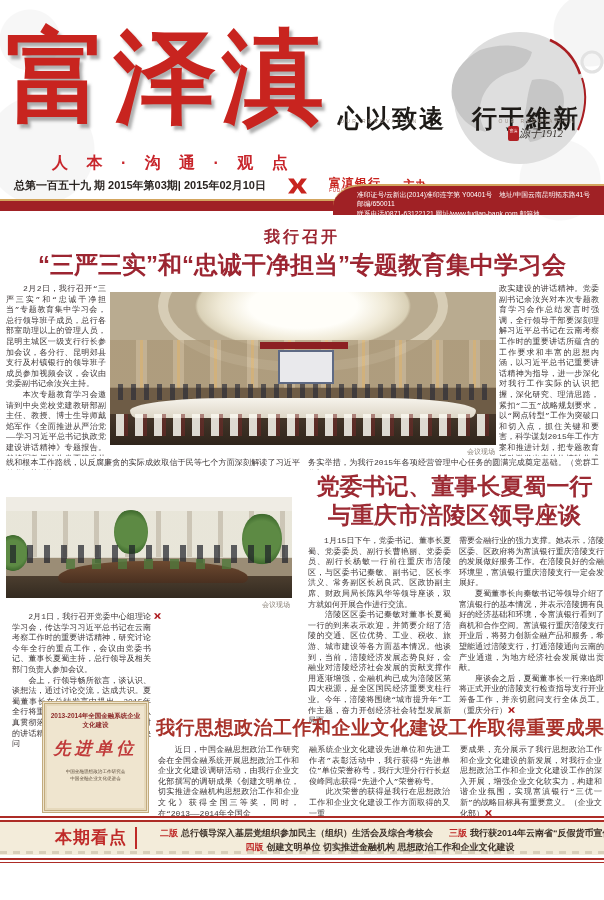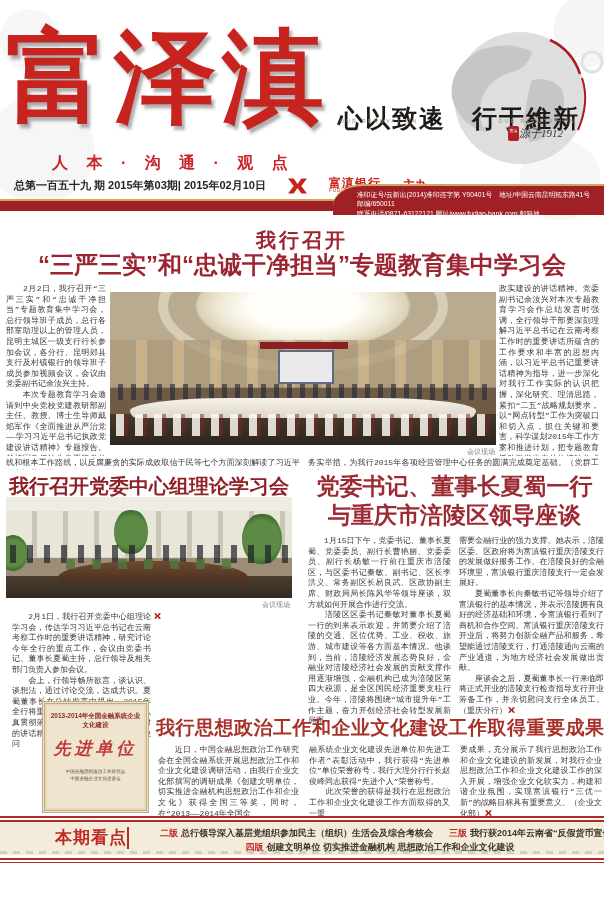--- a/index.html
+++ b/index.html
@@ -33,21 +33,21 @@
   .bankname{display:flex;flex-direction:column;line-height:1;}
   .bank-cn{font-family:"Liberation Serif",serif;font-size:12px;font-weight:bold;color:#c8241f;letter-spacing:1px;}
   .bank-en{font-size:4.5px;color:#c8241f;letter-spacing:1px;}
   .organizer{font-size:12px;font-weight:bold;color:#c8241f;}
   .band-thin{position:absolute;left:0;top:199px;width:604px;height:12px;background:#a02125;
     border-top:2px solid #d3a55e;box-sizing:border-box;}
   .band-right{position:absolute;left:333px;top:184px;width:271px;height:31px;background:#a02125;
     border-top:2.5px solid #d3a55e;border-top-left-radius:30px 22px;box-sizing:border-box;
     color:#fff;font-size:6.8px;line-height:9.4px;padding:4px 4px 0 24px;}
   
-  .h1a{position:absolute;left:0;top:227px;width:604px;text-align:center;font-size:20px;font-weight:900;
+  .h1a{position:absolute;left:0;top:227px;width:604px;text-align:center;font-size:16px;font-weight:900;
     color:#9c2531;letter-spacing:3px;}
   .h1b{position:absolute;left:0;top:249px;width:604px;text-align:center;font-size:24px;font-weight:900;
     color:#9c2531;white-space:nowrap;}
   .bodytxt{font-size:8px;line-height:10.6px;color:#3e3738;text-align:justify;overflow:hidden;
     white-space:pre-wrap;font-family:Liberation Mono, monospace;}
   .col-a1-left{position:absolute;left:6px;top:284px;width:100px;height:172px;}
   .col-a1-right{position:absolute;left:499px;top:284px;width:100px;height:172px;}
   .a1-bl{position:absolute;left:6px;top:458px;width:294px;height:12px;}
   .a1-br{position:absolute;left:308px;top:458px;width:291px;height:12px;}
   .caption{position:absolute;font-size:7px;color:#8a8178;text-align:right;}
@@ -106,21 +106,21 @@
   .cert-org{font-size:4.6px;color:#5a4a3a;line-height:6.5px;margin-top:9px;}
   .h4{position:absolute;left:156px;top:715px;width:448px;font-size:19px;font-weight:700;color:#a8322a;
     white-space:nowrap;letter-spacing:0.5px;}
   .col-a4-1{position:absolute;left:158px;top:745px;width:141px;height:72px;}
   .col-a4-2{position:absolute;left:309px;top:745px;width:141px;height:72px;}
   .col-a4-3{position:absolute;left:460px;top:745px;width:142px;height:72px;}
   
   .rule{position:absolute;left:0;width:604px;background:#ad2c26;}
   .footer-bar{position:absolute;left:0;top:822px;width:604px;height:33px;background:#f3ecda;}
   .footer-label{position:absolute;left:55px;top:827px;font-size:17px;font-weight:900;color:#bf2a28;
-    border-right:2px solid #bf2a28;line-height:22px;letter-spacing:1px;}
+    padding-right:8px;border-right:2px solid #bf2a28;line-height:22px;letter-spacing:1px;}
   .footer-lines{position:absolute;left:160px;top:826px;width:440px;}
   .f-line{font-size:9px;font-weight:bold;color:#3f332b;line-height:14px;white-space:nowrap;}
   .f-line.center{text-align:center;}
   .ftag{color:#bf2a28;margin-right:3px;}
   .fgap{display:inline-block;width:16px;}
   .wave{position:absolute;left:0;top:853px;width:604px;height:3px;
     background:repeating-linear-gradient(90deg,#d8cfba 0 7px,transparent 7px 13px);}
   .endmark{display:inline-block;width:7px;height:6px;vertical-align:baseline;margin-left:1px;}
   .endmark svg{display:block;}
 </style>
@@ -195,21 +195,20 @@
   </div>
   <div class="caption" style="left:370px;top:447px;width:125px;">会议现场</div>
 
   <div class="bodytxt col-a1-right">政实建设的讲话精神。党委副书记余汝兴对本次专题教育学习会作总结发言时强调，全行领导干部要深刻理解习近平总书记在云南考察工作时的重要讲话所蕴含的工作要求和丰富的思想内涵，以习近平总书记重要讲话精神为指导，进一步深化对我行工作实际的认识把握，深化研究、理清思路，紧扣“二五”战略规划要求，以“网点转型”工作为突破口和切入点，抓住关键和要害，科学谋划2015年工作方案和推进计划，把专题教育活动激发出来的热情转化成凝聚全行干部职工团结奋斗的强大动力，转化成党员干部“忠诚干净担当”的过硬作风，转化成主动服务和融入企业战略发展的</div>
 
   <div class="bodytxt a1-bl">线和根本工作路线，以反腐廉贪的实际成效取信于民等七个方面深刻解读了习近平总书记关于执</div>
   <div class="bodytxt a1-br"><span>务实举措，为我行2015年各项经营管理中心任务的圆满完成奠定基础。（党群工作部）</span><span class="endmark"><svg width="7" height="6" viewBox="0 0 20 16">
           <path fill="#b02024" d="M0 0h6l4 6 4-6h6l-6 8 6 8h-6l-4-6-4 6H0l6-8z"></path>
         </svg></span></div>
 
-  <div class="h2-left">我行召开党委中心组理论学习会</div>
 
   <div class="photo-meet">
     <div class="pt-windows"></div>
     <div class="pt-plant1"></div>
     <div class="pt-plant2"></div>
     <div class="pt-plant3"></div>
     <div class="pt-people"></div>
     <div class="pt-table"></div>
     <div class="pt-pots"></div>
   </div>

